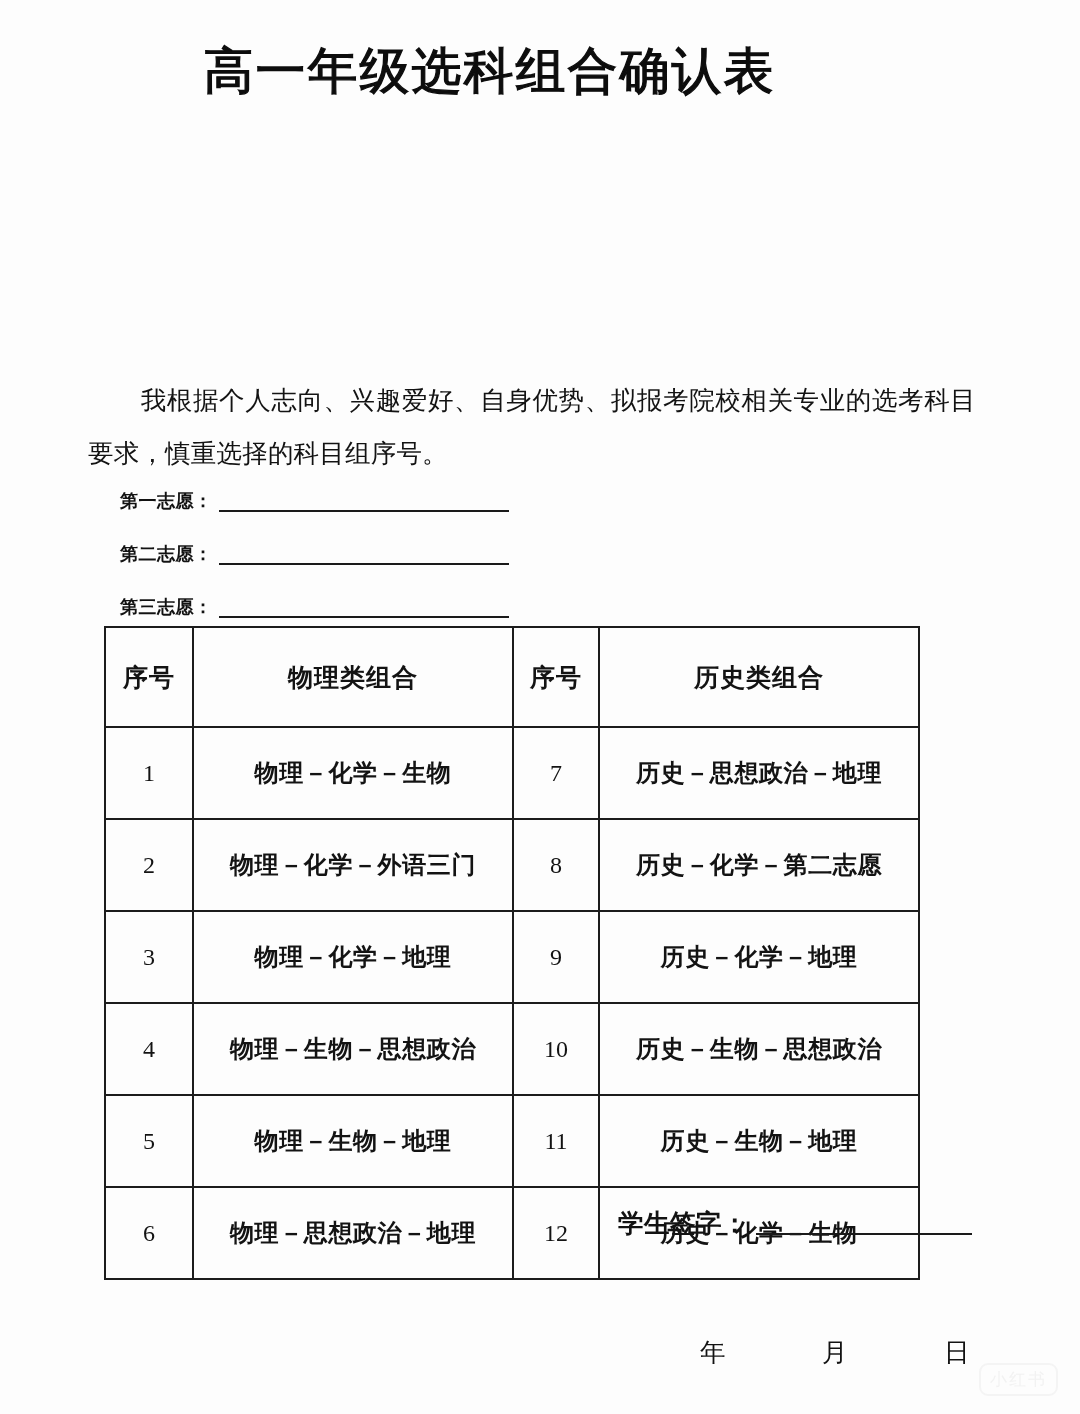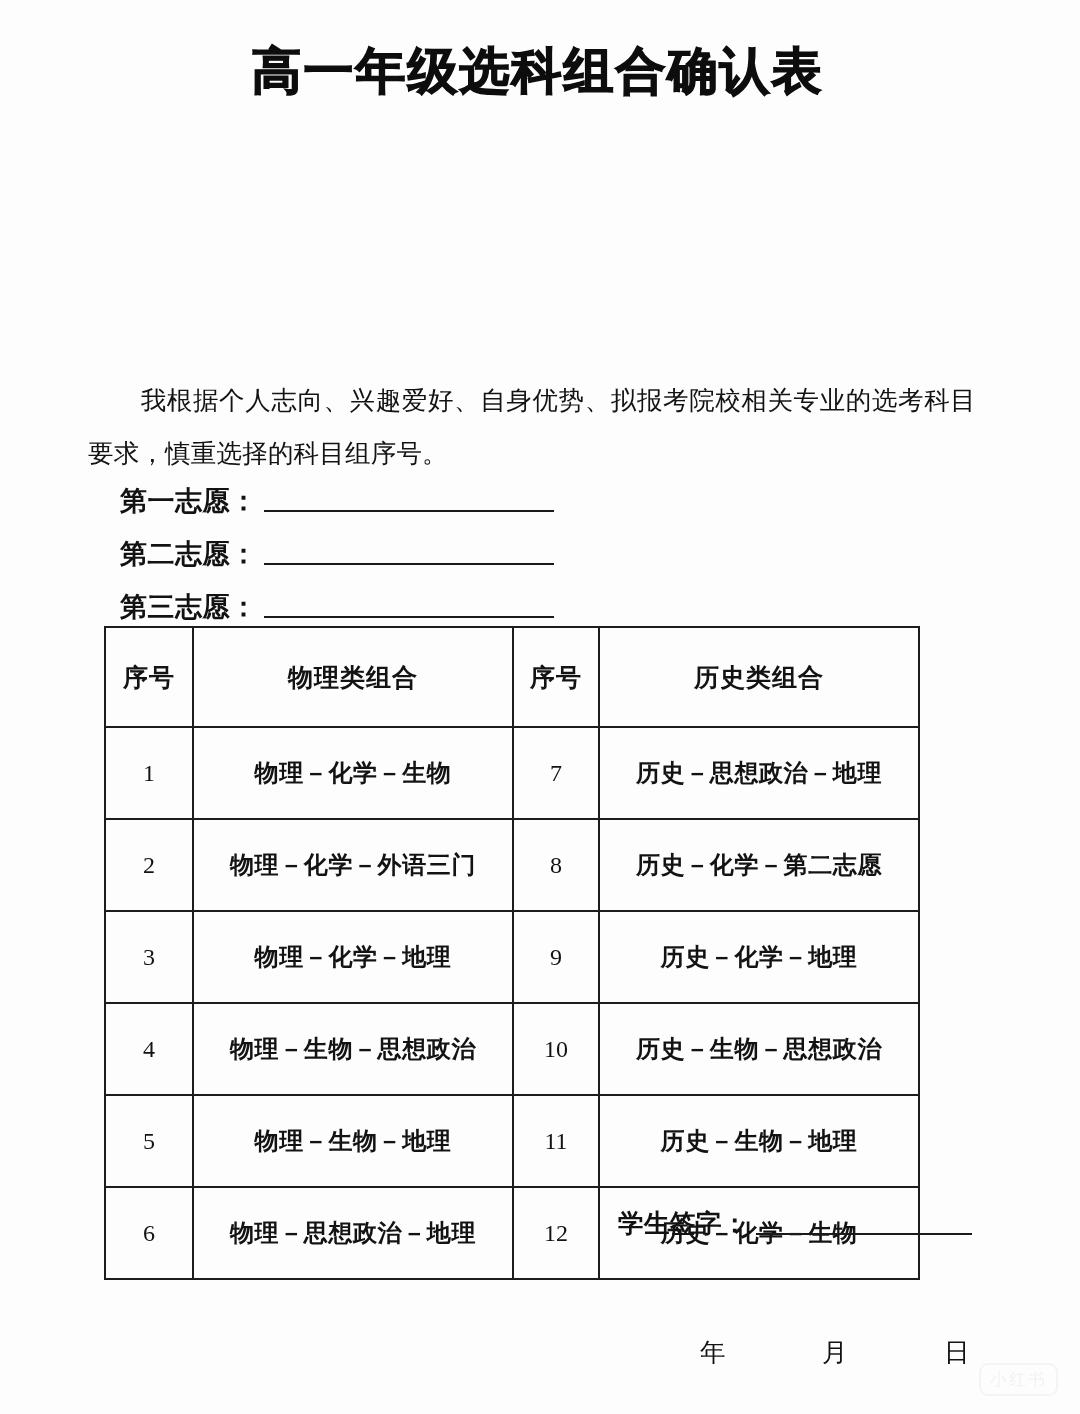--- a/index.html
+++ b/index.html
@@ -18,25 +18,24 @@
   }
 
   
   #title {
     position: absolute;
     top: 38px;
     left: 0;
     width: 979px;
     text-align: center;
     font-family: "Liberation Sans", "DejaVu Sans", sans-serif;
-    font-weight: 700;
+    font-weight: 400;
     font-size: 50px;
     letter-spacing: 2px;
     color: #0d0d0d;
-    padding-left: 48px;
     -webkit-text-stroke: 1.3px #0d0d0d;
   }
 
   
   .para {
     position: absolute;
     left: 88px;
     width: 888px;
     font-size: 25.5px;
     line-height: 53px;
@@ -51,21 +50,21 @@
 
   
   .pref-row {
     position: absolute;
     left: 120px;
     height: 34px;
     display: flex;
     align-items: flex-end;
   }
   .pref-label {
-    font-size: 27px;
+    font-size: 18px;
     font-weight: 600;
     letter-spacing: 0.5px;
     white-space: nowrap;
     line-height: 30px;
   }
   .pref-rule {
     width: 290px;
     margin-left: 6px;
     margin-bottom: 4px;
     border-bottom: 2.4px solid #1a1a1a;

